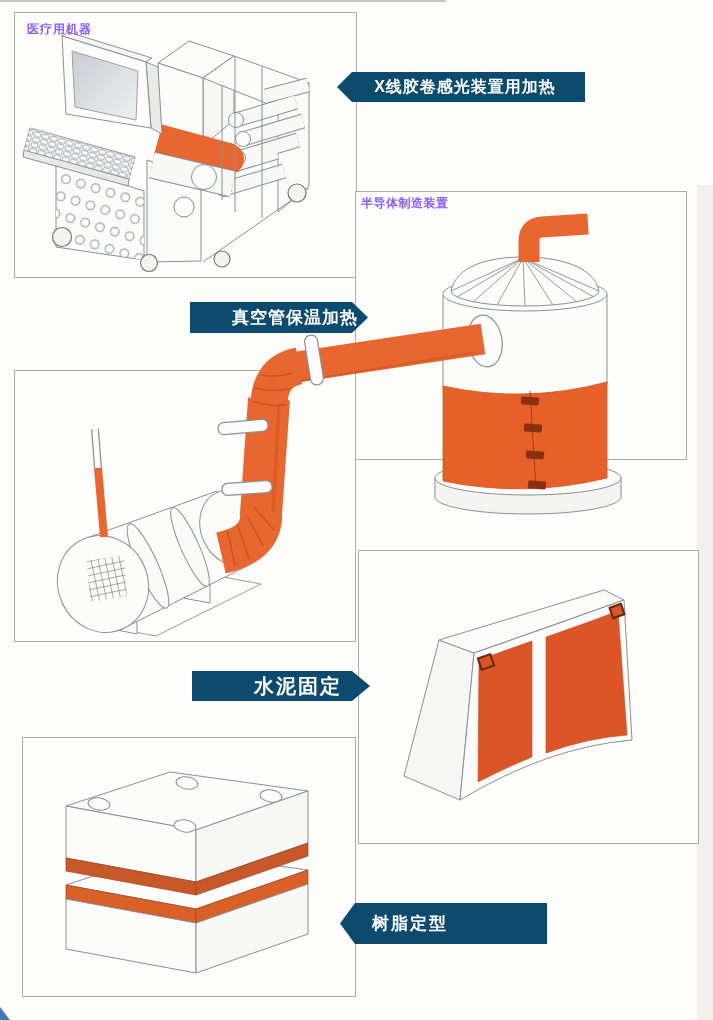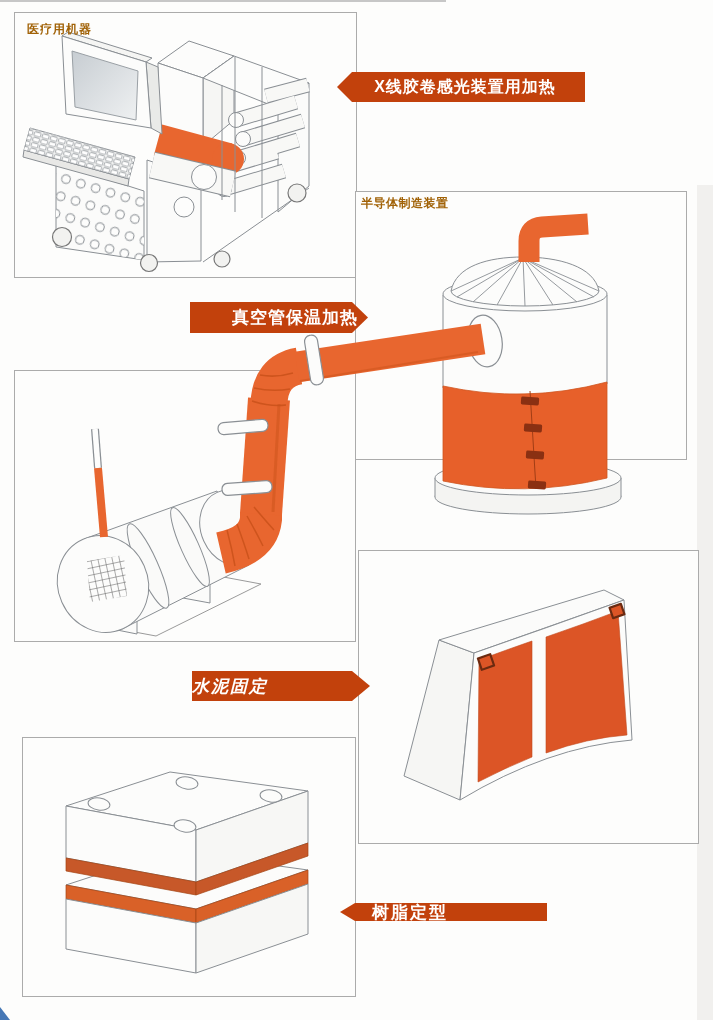--- a/index.html
+++ b/index.html
@@ -1,30 +1,30 @@
 <!DOCTYPE html>
 <html><head>
 <meta charset="utf-8">
 <style>
   html,body{margin:0;padding:0;background:#e9e9e7;}
   #page{position:relative;width:713px;height:1020px;background:#fdfdfc;overflow:hidden;
         font-family:"Liberation Sans","DejaVu Sans",sans-serif;}
   .figure-box{position:absolute;background:#fdfdfc;border:1px solid #ababab;z-index:1;}
   #artwork{position:absolute;left:0;top:0;z-index:2;}
-  .banner{position:absolute;background:#c2410c;color:#fff;font-weight:bold;
+  .banner{position:absolute;background:#0c4a6e;color:#fff;font-weight:bold;
           display:flex;align-items:center;z-index:3;line-height:1;}
   #banner-xray{left:337px;top:72px;width:248px;height:30px;font-size:16px;letter-spacing:1px;
      clip-path:polygon(0 50%,15px 0,100% 0,100% 100%,15px 100%);justify-content:center;padding-left:8px;box-sizing:border-box;}
   #banner-vacuum{left:190px;top:302px;width:178px;height:31px;font-size:17px;letter-spacing:1px;
      clip-path:polygon(0 0,calc(100% - 16px) 0,100% 50%,calc(100% - 16px) 100%,0 100%);justify-content:flex-end;padding-right:10px;box-sizing:border-box;}
-  #banner-cement{left:192px;top:671px;width:178px;height:30px;font-size:17px;letter-spacing:2px;
-     clip-path:polygon(0 0,calc(100% - 18px) 0,100% 50%,calc(100% - 18px) 100%,0 100%);padding-right:28px;box-sizing:border-box;font-style:italic;}
-  #banner-resin{left:340px;top:903px;width:207px;height:18px;font-size:17px;letter-spacing:2px;
+  #banner-cement{left:192px;top:671px;width:178px;height:30px;font-size:20px;letter-spacing:2px;
+     clip-path:polygon(0 0,calc(100% - 18px) 0,100% 50%,calc(100% - 18px) 100%,0 100%);justify-content:flex-end;padding-right:28px;box-sizing:border-box;}
+  #banner-resin{left:340px;top:903px;width:207px;height:41px;font-size:17px;letter-spacing:2px;
      clip-path:polygon(0 50%,15px 0,100% 0,100% 100%,15px 100%);justify-content:flex-start;padding-left:32px;box-sizing:border-box;}
-  .fig-label{position:absolute;color:#a16207;z-index:3;font-weight:600;}
+  .fig-label{position:absolute;color:#8b5cf6;z-index:3;font-weight:600;}
   #label-medical{left:27px;top:21px;font-size:12px;letter-spacing:1px;}
   #label-semi{left:361px;top:195px;font-size:12px;letter-spacing:0.5px;}
   #scan-top{position:absolute;left:0;top:0;width:446px;height:2px;background:#9a9a9a;opacity:.55;z-index:4;}
   #scan-right{position:absolute;left:697px;top:185px;width:16px;height:835px;background:#f1f0ee;z-index:0;}
   #corner-blue{position:absolute;left:0;top:1007px;width:10px;height:13px;background:#4577b5;
      clip-path:polygon(0 0,100% 100%,0 100%);z-index:4;}
 </style>
 </head>
 <body>
 

